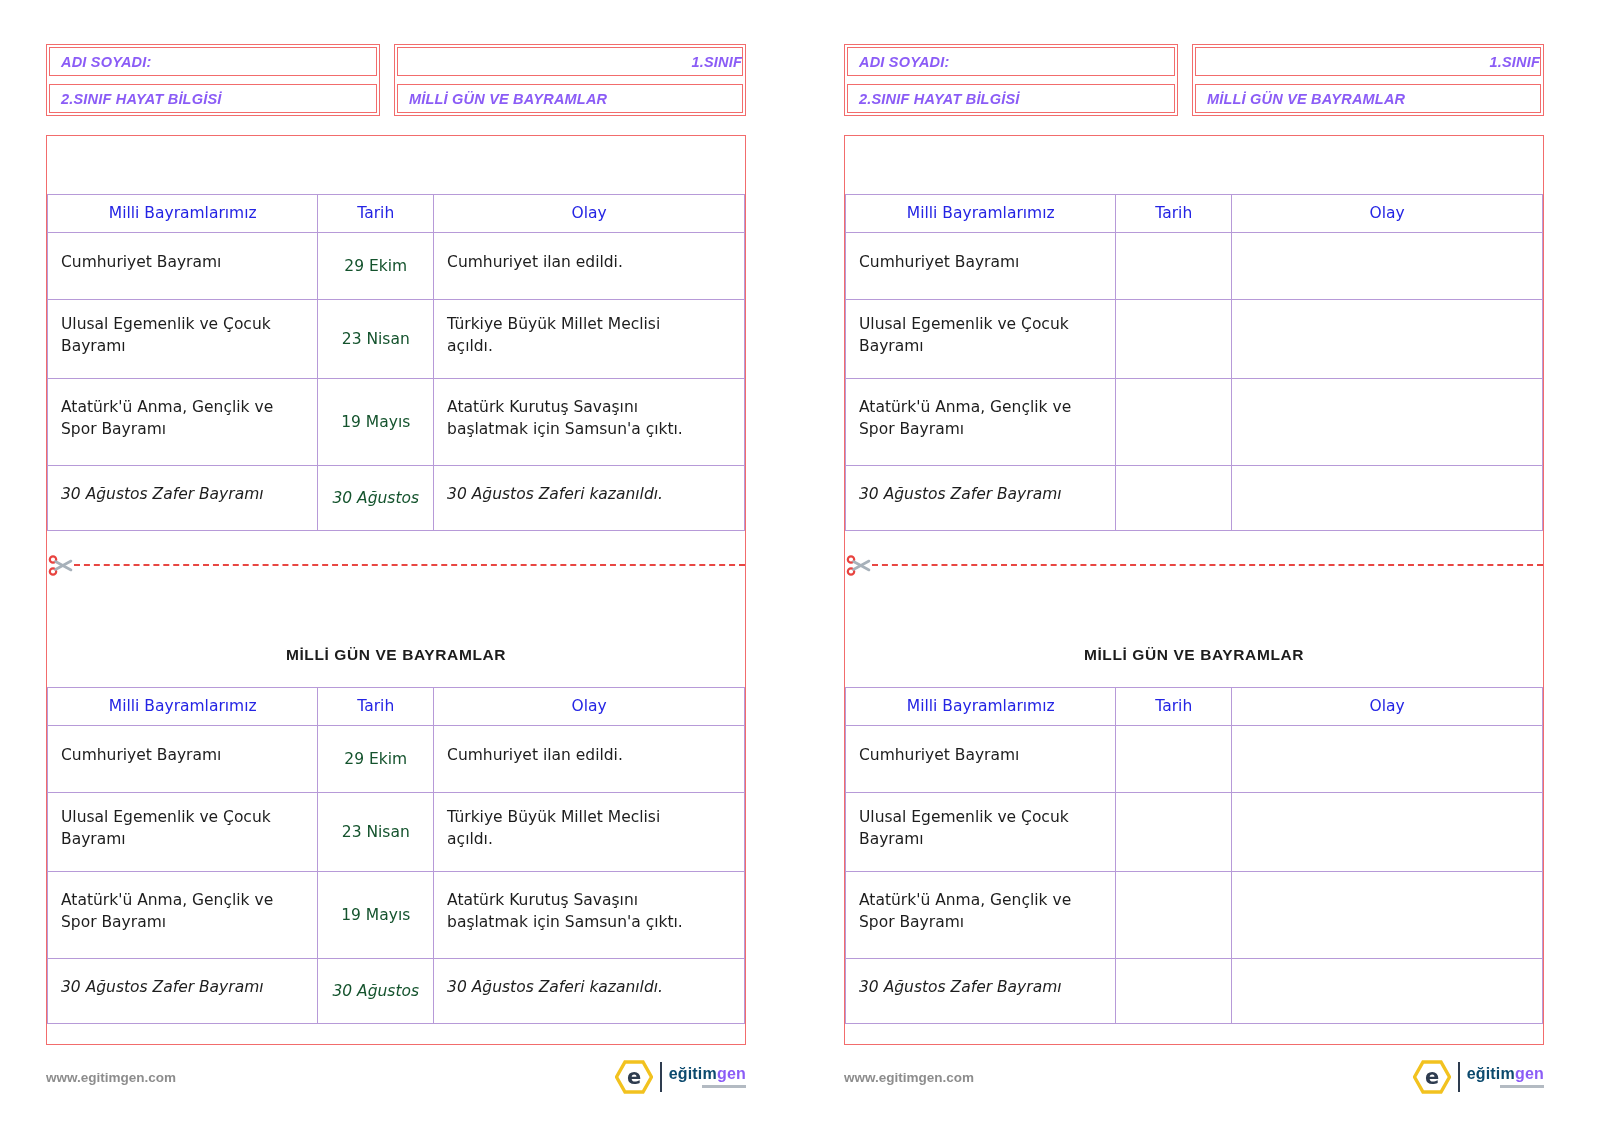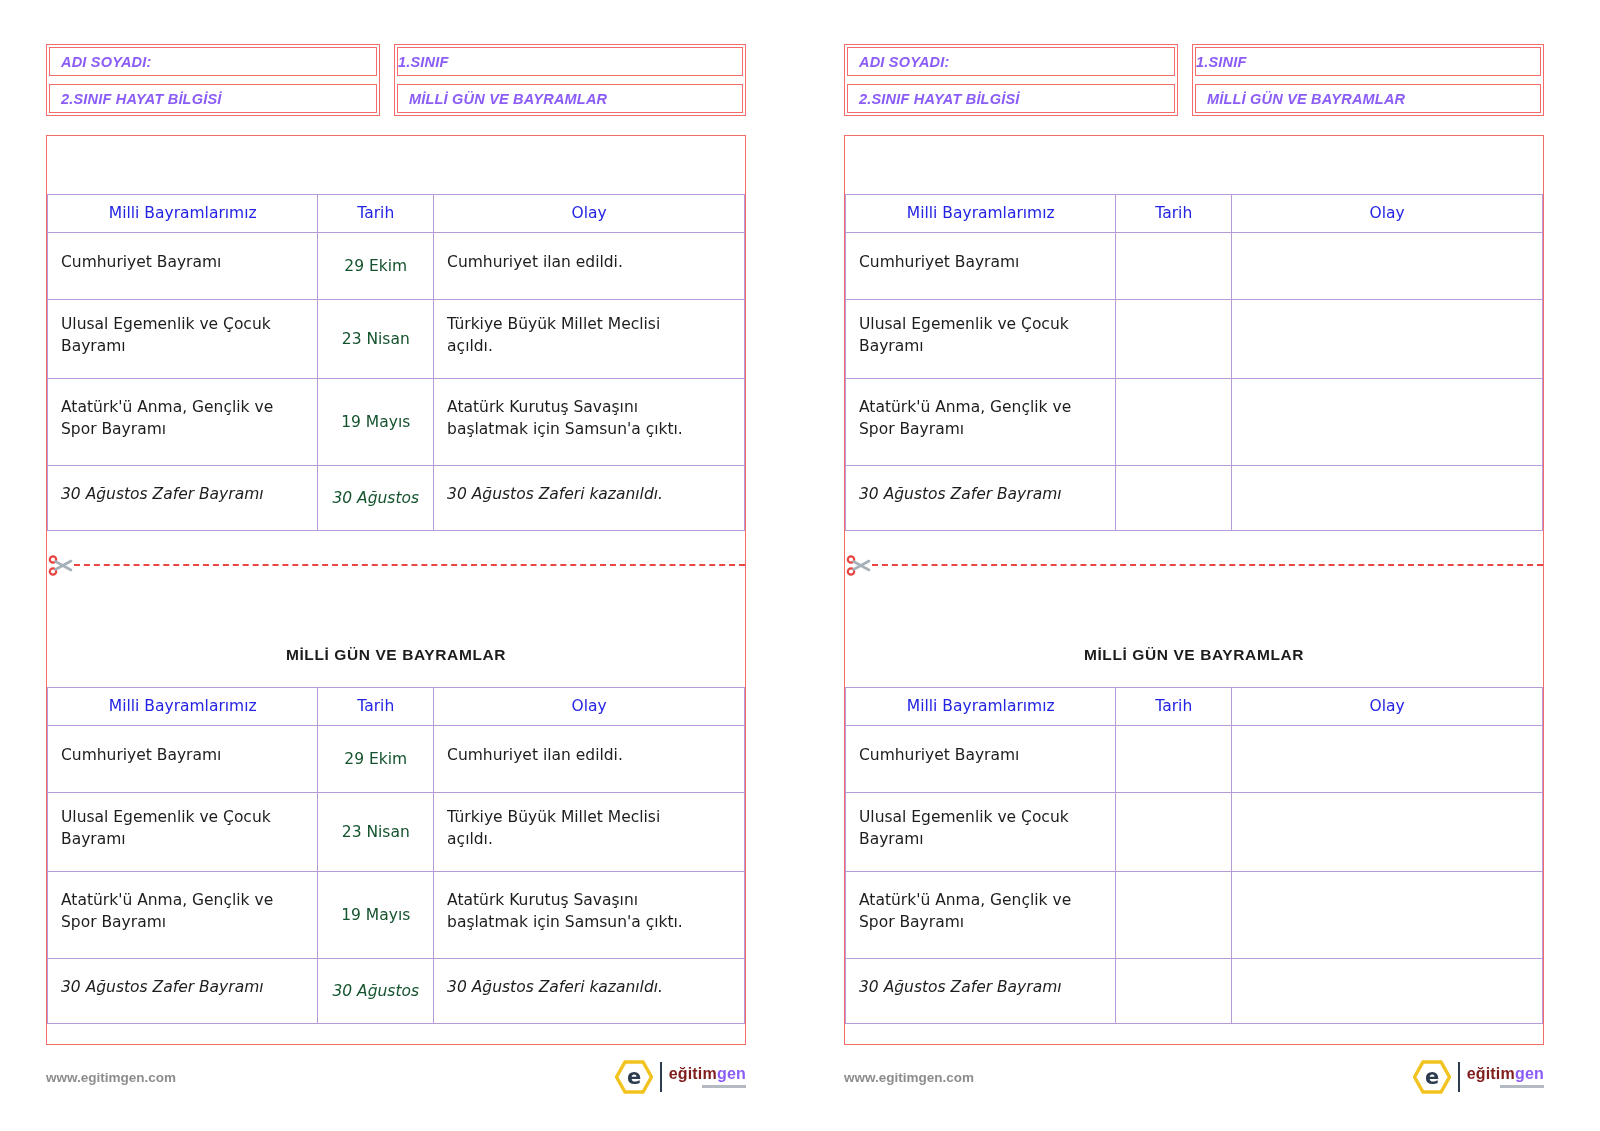--- a/index.html
+++ b/index.html
@@ -13,21 +13,21 @@
 
   
   .hdr{position:absolute;top:0;left:0;right:0;height:72px;
        display:grid;grid-template-columns:334px 1fr;gap:14px;}
   .hdr-col{border:1px solid #f26c6c;padding:2px;display:flex;flex-direction:column;
            justify-content:space-between;background:#fff;}
   .hdr-cell{border:1.5px solid #f26c6c;height:27px;display:flex;align-items:center;
             font-family:"Liberation Sans",sans-serif;font-weight:700;font-style:italic;
             font-size:14.5px;letter-spacing:.2px;color:#8b5cf6;background:#fff;}
   .hdr-cell.pad{padding-left:11px;}
-  .hdr-cell.center{justify-content:flex-start;}
+  .hdr-cell.center{justify-content:flex-end;}
 
   
   .main-box{position:absolute;top:91px;left:0;right:0;height:908px;
             border:1.5px solid #f26c6c;background:#fff;}
 
   
   table.ws{position:absolute;left:0;right:0;width:100%;border-collapse:collapse;table-layout:fixed;}
   table.ws.t1{top:58px;}
   table.ws.t2{top:551px;}
   table.ws th,table.ws td{border:1.5px solid #b79ad8;background:#fff;
@@ -49,21 +49,21 @@
              letter-spacing:.6px;color:#1c1c1c;}
 
   
   .footer{position:absolute;top:1012px;left:0;right:0;height:42px;
           display:flex;align-items:center;justify-content:space-between;}
   .site{font-family:"Liberation Sans",sans-serif;font-weight:700;font-size:13.5px;color:#8d8d8d;}
   .logo{display:flex;align-items:center;gap:7px;}
   .logo-divider{width:2px;height:30px;background:#2e3c4f;}
   .logo-wordmark{display:flex;flex-direction:column;line-height:1;}
   .logo-word{font-family:"Liberation Sans",sans-serif;font-weight:700;font-size:16px;letter-spacing:.2px;}
-  .logo-word .dark{color:#7f1d1d;} .logo-word .accent{color:#8b5cf6;}
+  .logo-word .dark{color:#0c4a6e;} .logo-word .accent{color:#8b5cf6;}
   .logo-tagline{margin-top:3px;height:3px;width:44px;background:#9aa3ae;opacity:.75;align-self:flex-end;}
 </style>
 </head>
 <body>
 
 <div class="canvas">
 
   <div class="sheet pos-0" id="sheet-template">
 
     <div class="hdr">

